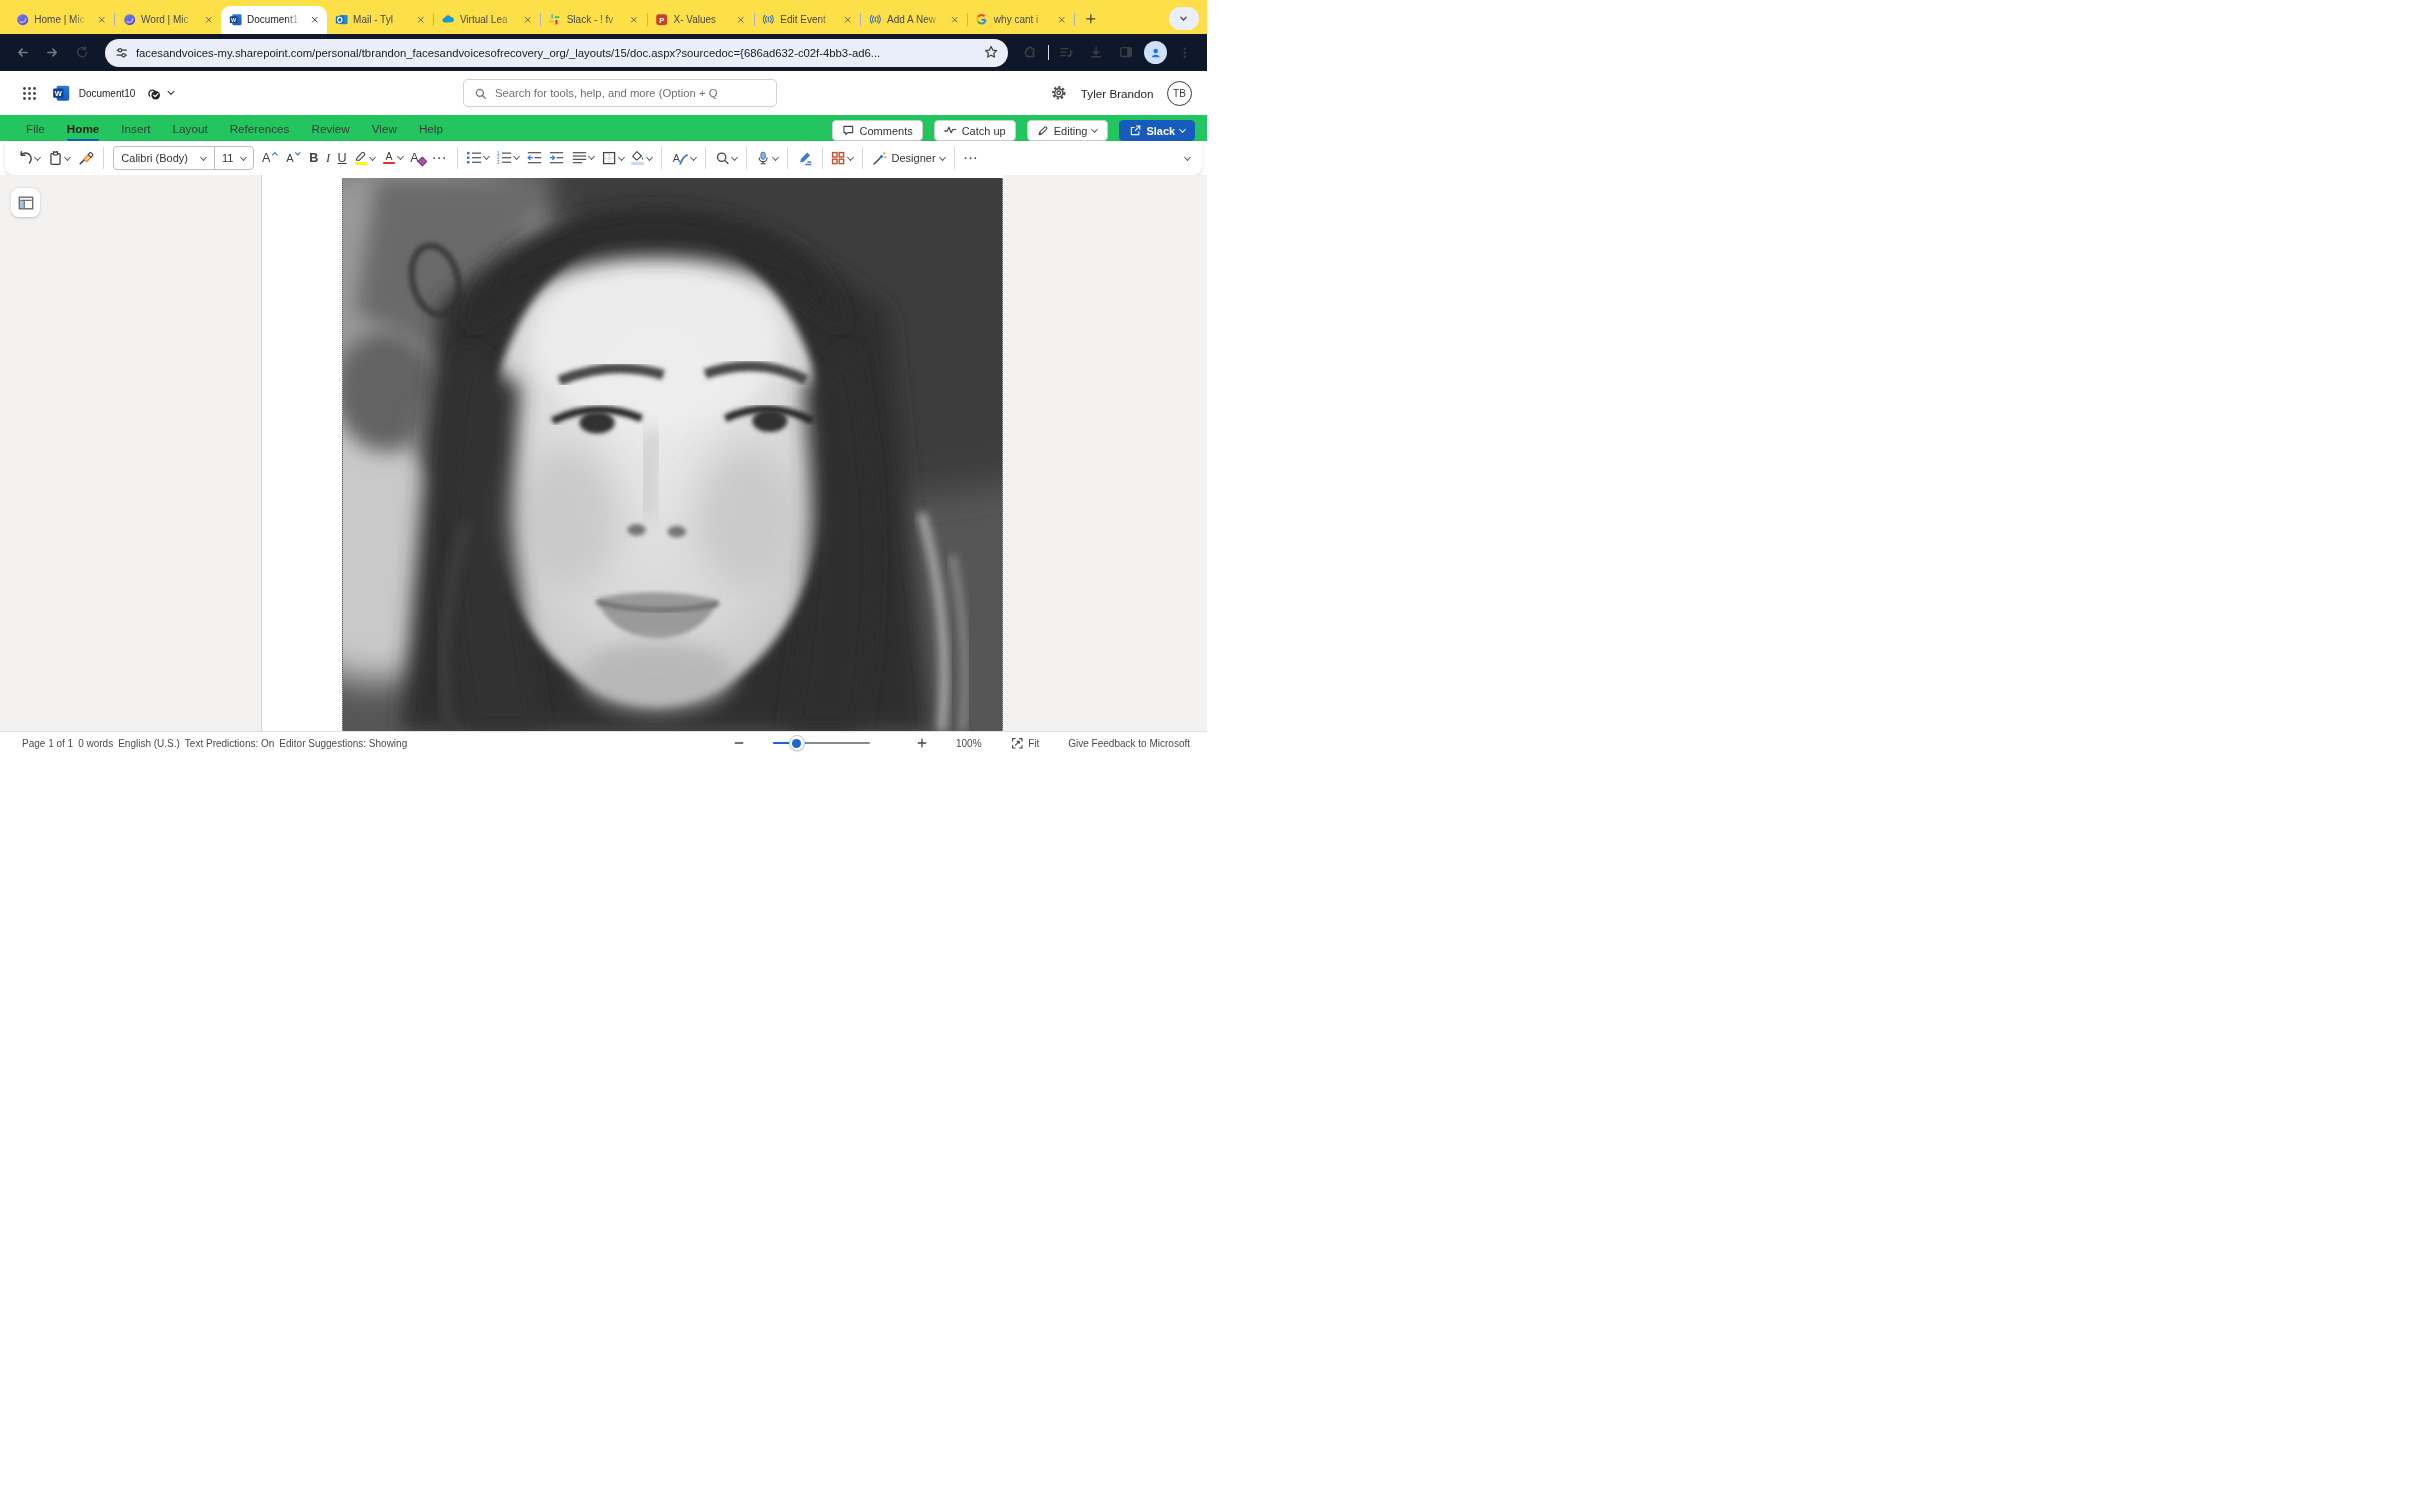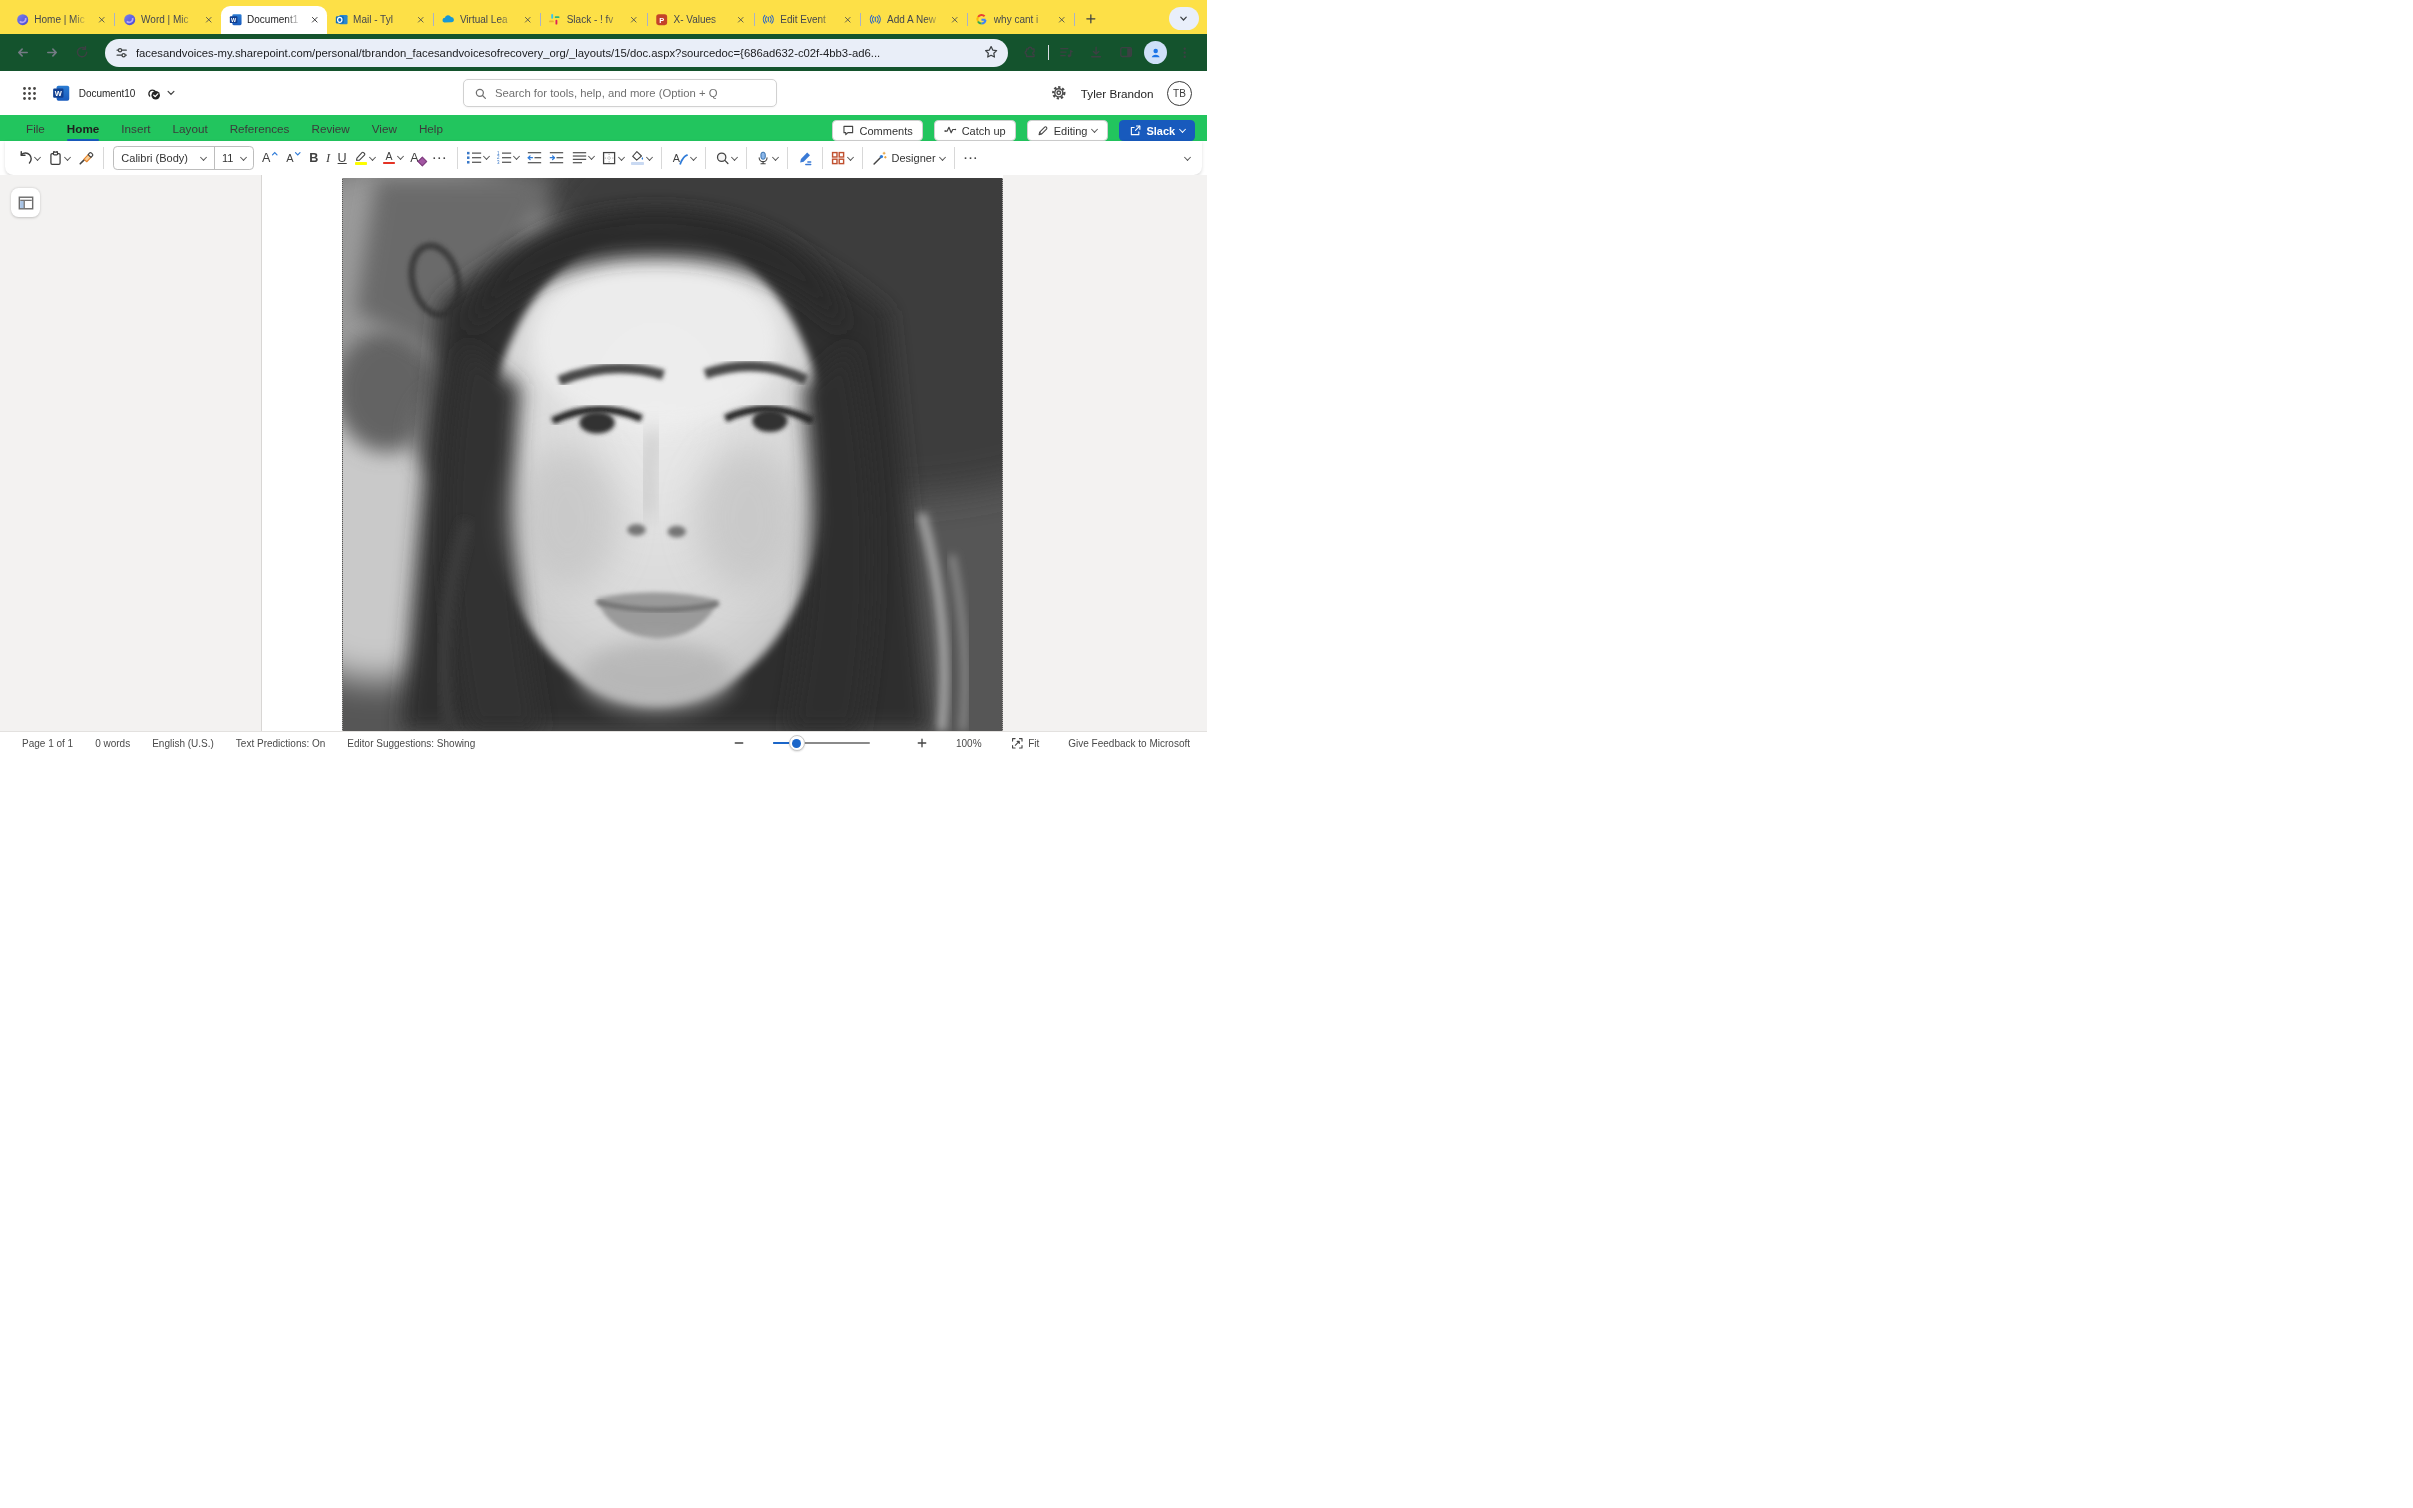--- a/index.html
+++ b/index.html
@@ -11,21 +11,21 @@
   .tabstrip{top:0;height:34px;background:#fde047;display:flex;align-items:flex-end;padding:0 8.4px}
   .tab{height:28.5px;width:106px;display:flex;align-items:center;gap:5px;padding:0 5.9px 0 7.5px;border-radius:9.2px 9.2px 0 0;color:#43474f;font-size:10px;flex:0 0 auto;cursor:default}
   .tab.active{background:#fff;color:#1d1d1f}
   .tfav{width:13.4px;height:13.4px;flex:0 0 auto}
   .ttitle{flex:1;min-width:0;overflow:hidden;white-space:nowrap;-webkit-mask-image:linear-gradient(90deg,#000 70%,transparent 97%);mask-image:linear-gradient(90deg,#000 70%,transparent 97%)}
   .tclose{width:13.4px;height:13.4px;border-radius:50%;display:flex;align-items:center;justify-content:center;flex:0 0 auto}
   .tsep{width:0.8px;height:12.6px;background:#a9b1c8;margin:0 0 8.4px 0;flex:0 0 auto}
   .newtab{width:22px;height:22px;margin:0 0 4.2px 5px;display:flex;align-items:center;justify-content:center;border-radius:50%}
   .tabchev{margin-left:auto;margin-bottom:4.2px;width:30px;height:22.6px;border-radius:11.7px;background:#e9effb;display:flex;align-items:center;justify-content:center}
   
-  .chromebar{top:34px;height:38px;background:#14532d;border-bottom:0.8px solid #ececec;display:flex;align-items:center;padding:0 10px;gap:5px}
+  .chromebar{top:34px;height:38px;background:#0f172a;border-bottom:0.8px solid #ececec;display:flex;align-items:center;padding:0 10px;gap:5px}
   .cbtn{width:25px;height:25px;display:flex;align-items:center;justify-content:center;border-radius:50%;flex:0 0 auto}
   .omnibox{flex:1;min-width:0;height:28px;background:#e9eef8;border-radius:14.2px;display:flex;align-items:center;padding:0 10px;gap:7.5px;margin:0 5px}
   .url{flex:1;min-width:0;font-size:11.3px;color:#202124;white-space:nowrap;overflow:hidden}
   .vsep{width:0.8px;height:15px;background:#d9dce3;flex:0 0 auto}
   .avatarbtn{width:23.5px;height:23.5px;border-radius:50%;background:#cfe0f9;display:flex;align-items:center;justify-content:center;flex:0 0 auto}
   
   .suite{top:71px;height:44px;background:#fff;display:flex;align-items:center;padding:0 15px}
   .waffle{width:28.5px;height:28.5px;display:flex;align-items:center;justify-content:center;margin-right:8.4px}
   .doctitle{font-size:10px;font-weight:400;color:#242424;margin:0 6.7px 0 8.4px}
   .savedic{margin:0 3.4px}
@@ -58,21 +58,21 @@
   .cbar{width:12.6px;height:2.9px;border-radius:0.8px}
   .designertxt{font-size:11px;color:#333;margin:0 1.7px}
   .rellipsis{font-size:11px;letter-spacing:1.3px;color:#444;font-weight:700}
   
   .content{top:175px;bottom:22.6px;background:#f3f2f1;overflow:hidden}
   .navbtn{position:absolute;left:11px;top:13.4px;width:29px;height:29px;background:#fff;border-radius:7.5px;box-shadow:0 0.8px 2.5px rgba(0,0,0,.2);display:flex;align-items:center;justify-content:center}
   .page{position:absolute;left:261px;top:0;width:742px;height:556px;background:#fff;border-left:0.8px solid #d8d6d4}
   .photo{position:absolute;left:80px;top:3.4px;width:661px;height:553px;border-left:1.7px dotted #a9a7a5;border-right:1.7px dotted #a9a7a5;overflow:hidden;background:#555}
   
   .statusbar{bottom:0;height:22.6px;background:#fff;border-top:0.8px solid #e3e1df;display:flex;align-items:center;padding:0 17px 0 22px;font-size:10px;color:#4a4a4a}
-  .sleft{display:flex;align-items:flex-end;gap:22px}
+  .sleft{display:flex;align-items:flex-end;gap:5px}
   .sright{margin-left:auto;display:flex;align-items:center;gap:29px}
   .ztrack{width:97px;height:2.5px;background:#8a8a8a;border-radius:1.7px;position:relative}
   .zfill{position:absolute;left:0;top:0;width:22.6px;height:2.5px;background:#1b66c9;border-radius:1.7px}
   .zthumb{position:absolute;left:16px;top:-6.7px;width:16px;height:16px;border-radius:50%;background:#fff;border:0.8px solid #c9c9c9;box-shadow:0 0.8px 1.7px rgba(0,0,0,.15);display:flex;align-items:center;justify-content:center}
   .zdot{width:9.2px;height:9.2px;border-radius:50%;background:#1b66c9}
   .fitwrap{display:flex;align-items:center;gap:5px}
 </style>
 </head>
 <body>
 

